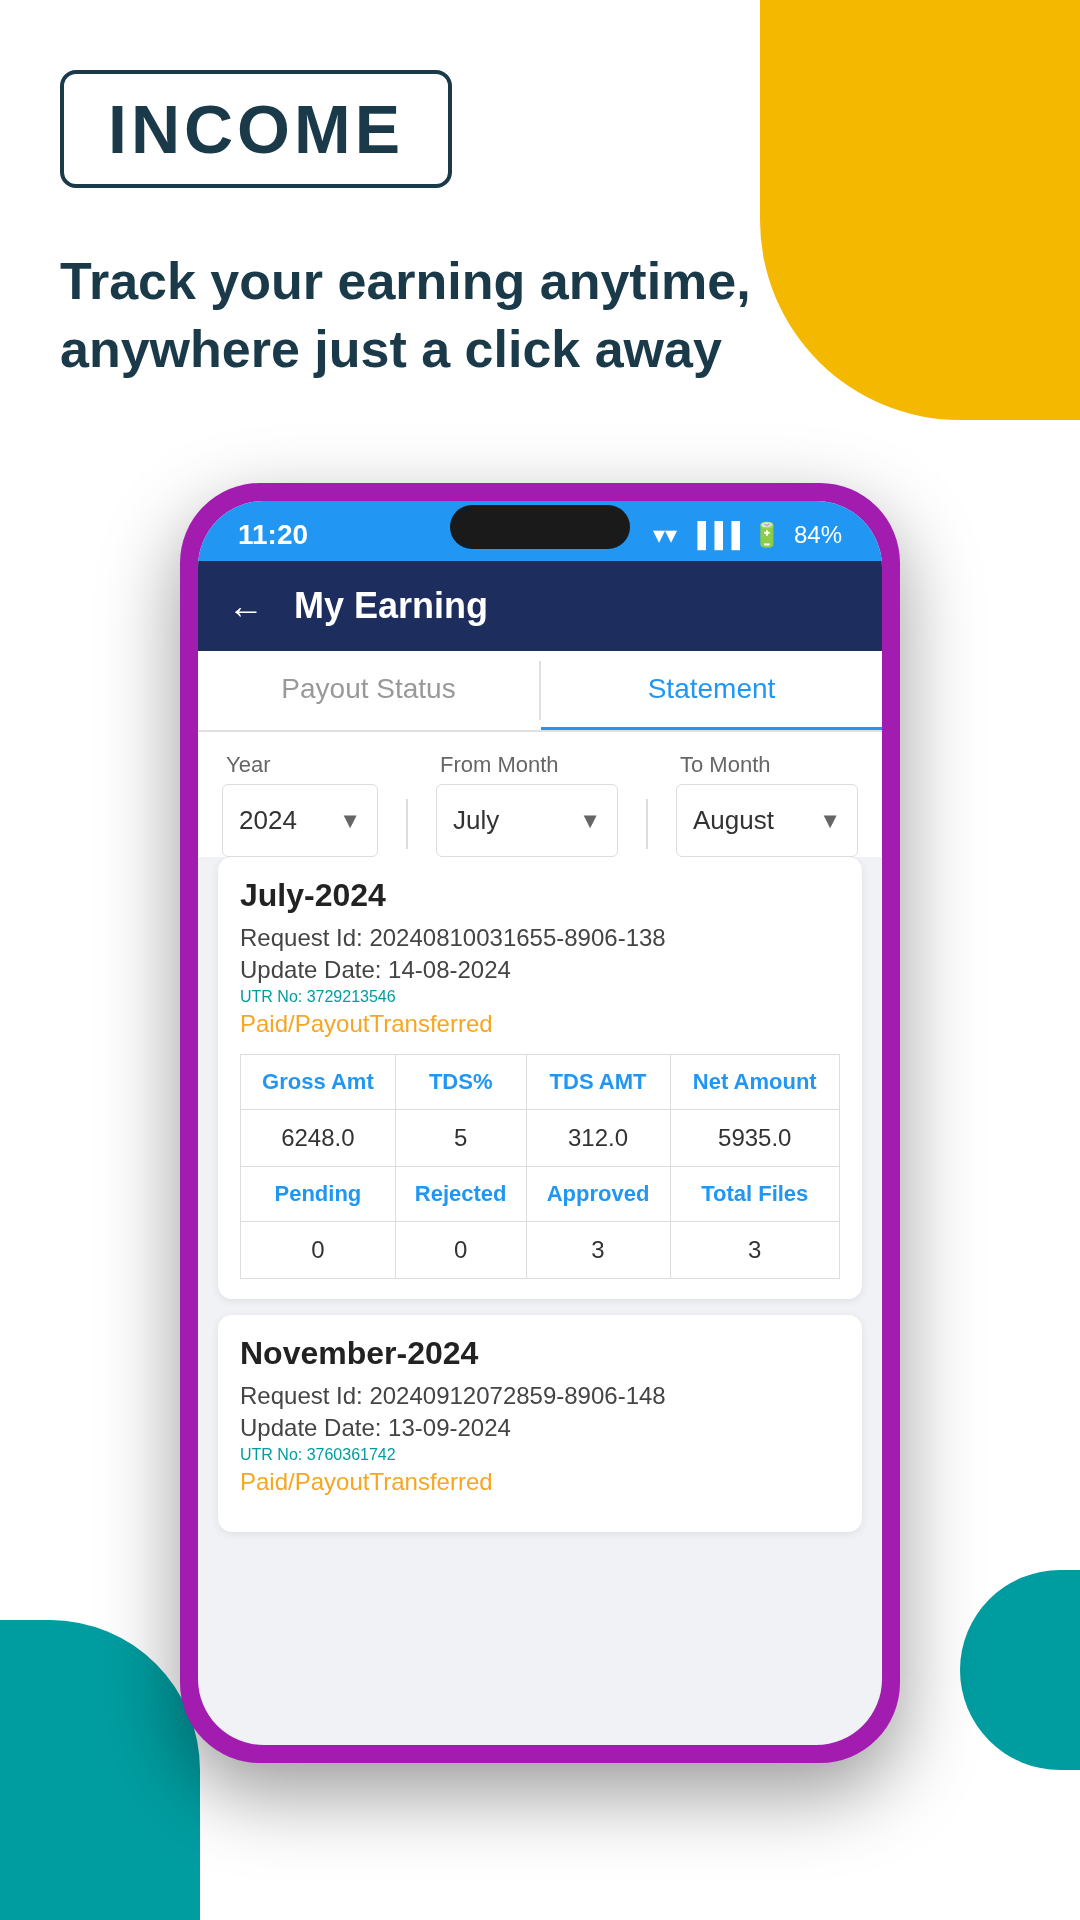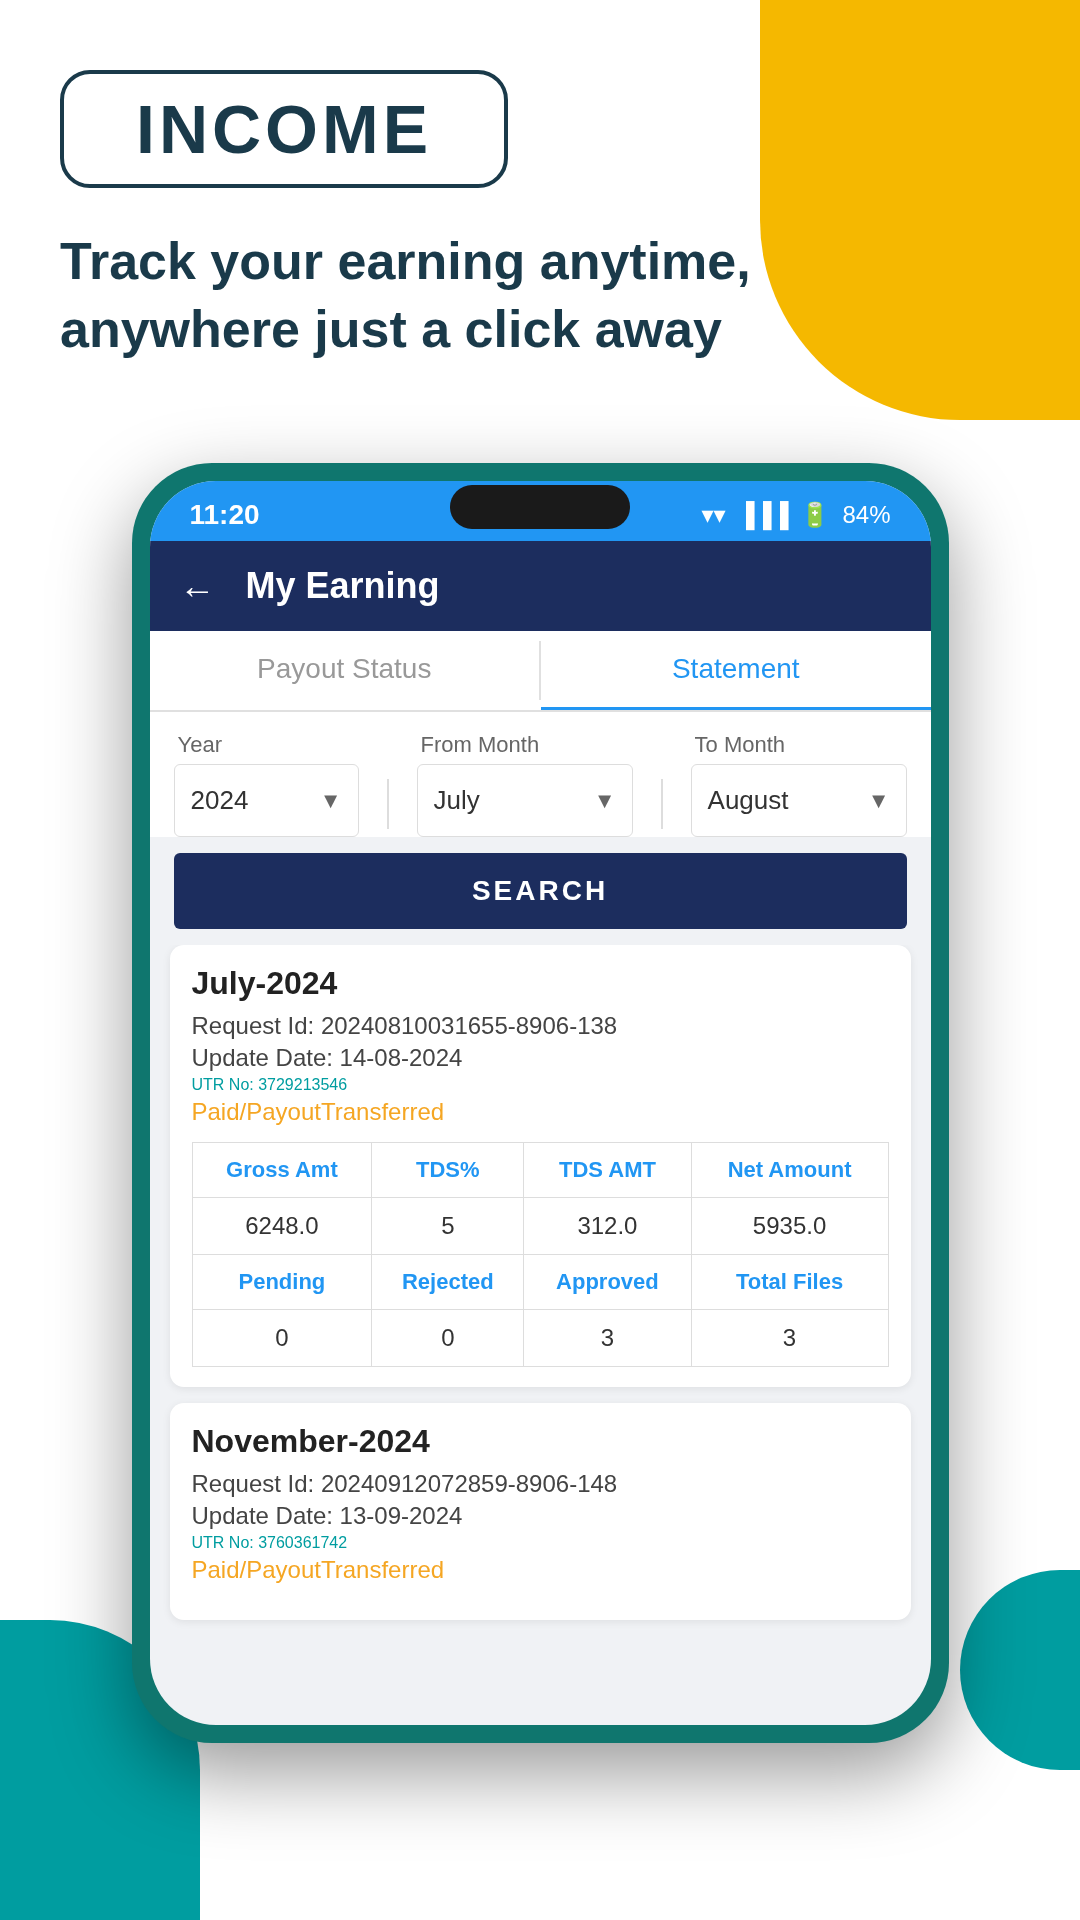--- a/index.html
+++ b/index.html
@@ -47,23 +47,23 @@
 
     
     .header-section {
       position: relative;
       z-index: 1;
       padding: 70px 60px 40px 60px;
     }
     .income-badge {
       display: inline-block;
       border: 4px solid #1a3a4a;
-      border-radius: 30px;
-      padding: 16px 72px;
-      margin-bottom: 40px;
+      border-radius: 16px;
+      padding: 16px 44px;
+      margin-bottom: 60px;
     }
     .income-badge-text {
       font-size: 68px;
       font-weight: 900;
       color: #1a3a4a;
       letter-spacing: 4px;
     }
     .tagline {
       font-size: 52px;
       font-weight: 700;
@@ -74,23 +74,23 @@
 
     
     .phone-container {
       position: relative;
       z-index: 2;
       display: flex;
       justify-content: center;
       margin-top: 60px;
     }
     .phone-frame {
-      width: 817px;
+      width: 720px;
       height: 1280px;
-      background: #0f766e;
+      background: #a21caf;
       border-radius: 80px;
       padding: 18px;
       box-shadow: 0 30px 80px rgba(0,0,0,0.4);
       position: relative;
     }
     .phone-screen {
       width: 100%;
       height: 100%;
       background: #f0f2f5;
       border-radius: 66px;
@@ -373,21 +373,20 @@
           <div class="filter-group filter-group-to">
             <span class="filter-label">To Month</span>
             <div class="filter-select">
               <span>August</span>
               <span class="filter-select-arrow">▼</span>
             </div>
           </div>
         </div>
       </div>
 
-      <div class="search-btn">SEARCH</div>
 
       <div class="content-scroll">
 
         <div class="earning-card">
           <div class="card-period">July-2024</div>
           <div class="card-info">Request Id: 20240810031655-8906-138</div>
           <div class="card-info">Update Date: 14-08-2024</div>
           <div class="card-utr">UTR No: 3729213546</div>
           <div class="card-status">Paid/PayoutTransferred</div>
 

